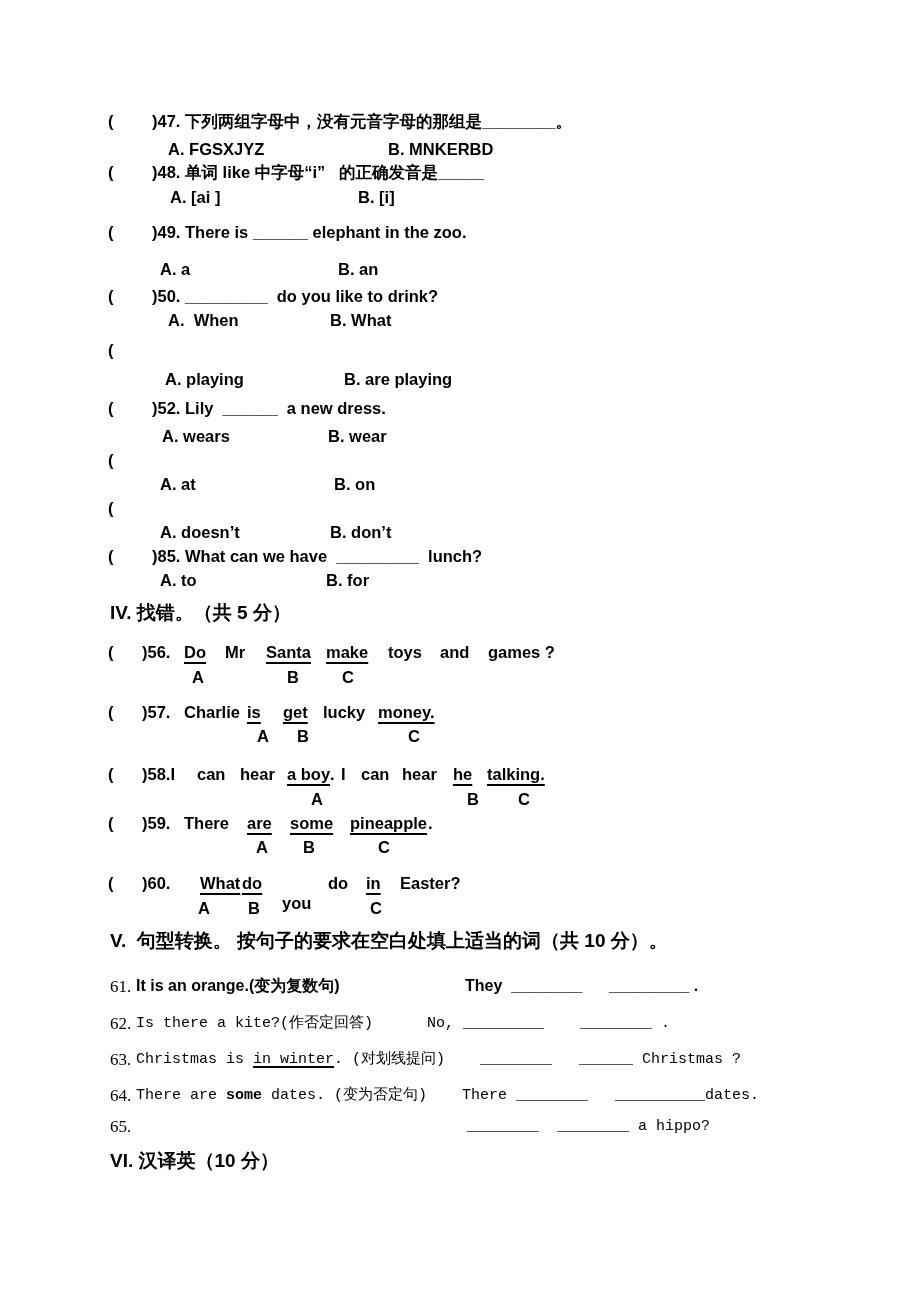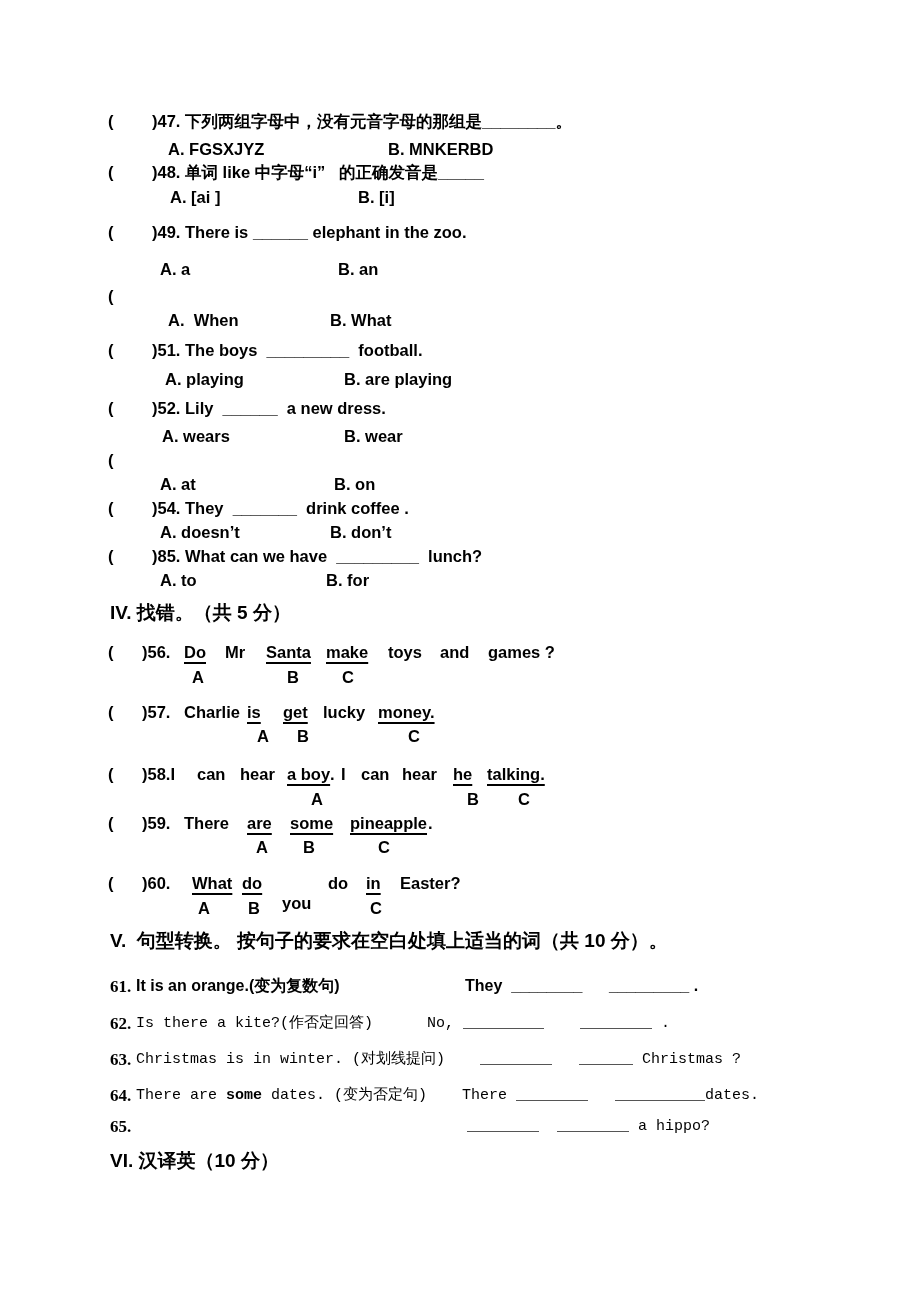--- a/index.html
+++ b/index.html
@@ -1,23 +1,23 @@
 <!DOCTYPE html>
 <html><head>
 <meta charset="utf-8">
 <style>
   html,body { margin:0; padding:0; background:#ffffff; }
   .page { position:relative; width:920px; height:1302px; background:#ffffff; overflow:hidden; }
   .t  { position:absolute; white-space:pre; color:#000; line-height:1.15; }
   .b  { font-family:"Liberation Sans",sans-serif; font-weight:700; font-size:16.5px; }
   .h  { font-family:"Liberation Sans",sans-serif; font-weight:700; font-size:19px; }
   .m  { font-family:"Liberation Mono",monospace; font-weight:400; font-size:15px; }
-  .sf { font-family:"Liberation Serif",serif; font-weight:700; font-size:17px; }
+  .sf { font-family:"Liberation Serif",serif; font-weight:400; font-size:17px; }
   .u  { text-decoration:underline; text-decoration-thickness:2px; text-underline-offset:4px; }
-  .u2 { text-decoration-thickness:1.5px; text-underline-offset:3px; }
+  .u2 { text-decoration:underline; text-decoration-thickness:1.5px; text-underline-offset:3px; }
   .bm { font-weight:700; }
 </style>
 </head>
 <body>
 
 <div class="page">
 
   <span class="t b" style="left:108px;top:112px">(</span>
   <span class="t b" style="left:152px;top:112px">)47. 下列两组字母中，没有元音字母的那组是________。</span>
   <span class="t b" style="left:168px;top:140px">A. FGSXJYZ</span>
@@ -27,39 +27,38 @@
   <span class="t b" style="left:152px;top:163px">)48. 单词 like 中字母“i”   的正确发音是_____</span>
   <span class="t b" style="left:170px;top:188px">A. [ai ]</span>
   <span class="t b" style="left:358px;top:188px">B. [i]</span>
 
   <span class="t b" style="left:108px;top:223px">(</span>
   <span class="t b" style="left:152px;top:223px">)49. There is ______ elephant in the zoo.</span>
   <span class="t b" style="left:160px;top:260px">A. a</span>
   <span class="t b" style="left:338px;top:260px">B. an</span>
 
   <span class="t b" style="left:108px;top:287px">(</span>
+  <span class="t b" style="left:152px;top:287px">)50. _________  do you like to drink?</span>
   <span class="t b" style="left:168px;top:311px">A.  When</span>
   <span class="t b" style="left:330px;top:311px">B. What</span>
 
   <span class="t b" style="left:108px;top:341px">(</span>
-  <span class="t b" style="left:152px;top:341px">)51. The boys  _________  football.</span>
   <span class="t b" style="left:165px;top:370px">A. playing</span>
   <span class="t b" style="left:344px;top:370px">B. are playing</span>
 
   <span class="t b" style="left:108px;top:399px">(</span>
   <span class="t b" style="left:152px;top:399px">)52. Lily  ______  a new dress.</span>
   <span class="t b" style="left:162px;top:427px">A. wears</span>
-  <span class="t b" style="left:344px;top:427px">B. wear</span>
+  <span class="t b" style="left:328px;top:427px">B. wear</span>
 
   <span class="t b" style="left:108px;top:451px">(</span>
   <span class="t b" style="left:160px;top:475px">A. at</span>
   <span class="t b" style="left:334px;top:475px">B. on</span>
 
   <span class="t b" style="left:108px;top:499px">(</span>
-  <span class="t b" style="left:152px;top:499px">)54. They  _______  drink coffee .</span>
   <span class="t b" style="left:160px;top:523px">A. doesn’t</span>
   <span class="t b" style="left:330px;top:523px">B. don’t</span>
 
   <span class="t b" style="left:108px;top:547px">(</span>
   <span class="t b" style="left:152px;top:547px">)85. What can we have  _________  lunch?</span>
   <span class="t b" style="left:160px;top:571px">A. to</span>
   <span class="t b" style="left:326px;top:571px">B. for</span>
 
   <span class="t h" style="left:110px;top:602px">IV. 找错。（共 5 分）</span>
 
@@ -108,21 +107,21 @@
   <span class="t b u" style="left:247px;top:814px">are</span>
   <span class="t b u" style="left:290px;top:814px">some</span>
   <span class="t b u" style="left:350px;top:814px">pineapple</span>
   <span class="t b" style="left:428px;top:814px">.</span>
   <span class="t b" style="left:256px;top:838px">A</span>
   <span class="t b" style="left:303px;top:838px">B</span>
   <span class="t b" style="left:378px;top:838px">C</span>
 
   <span class="t b" style="left:108px;top:874px">(</span>
   <span class="t b" style="left:142px;top:874px">)60.</span>
-  <span class="t b u" style="left:192px;top:874px">What</span>
+  <span class="t b u" style="left:200px;top:874px">What</span>
   <span class="t b u" style="left:242px;top:874px">do</span>
   <span class="t b" style="left:282px;top:894px">you</span>
   <span class="t b" style="left:328px;top:874px">do</span>
   <span class="t b u" style="left:366px;top:874px">in</span>
   <span class="t b" style="left:400px;top:874px">Easter?</span>
   <span class="t b" style="left:198px;top:899px">A</span>
   <span class="t b" style="left:248px;top:899px">B</span>
   <span class="t b" style="left:370px;top:899px">C</span>
 
   <span class="t h" style="left:110px;top:930px">V.  句型转换。 按句子的要求在空白处填上适当的词（共 10 分）。</span>

